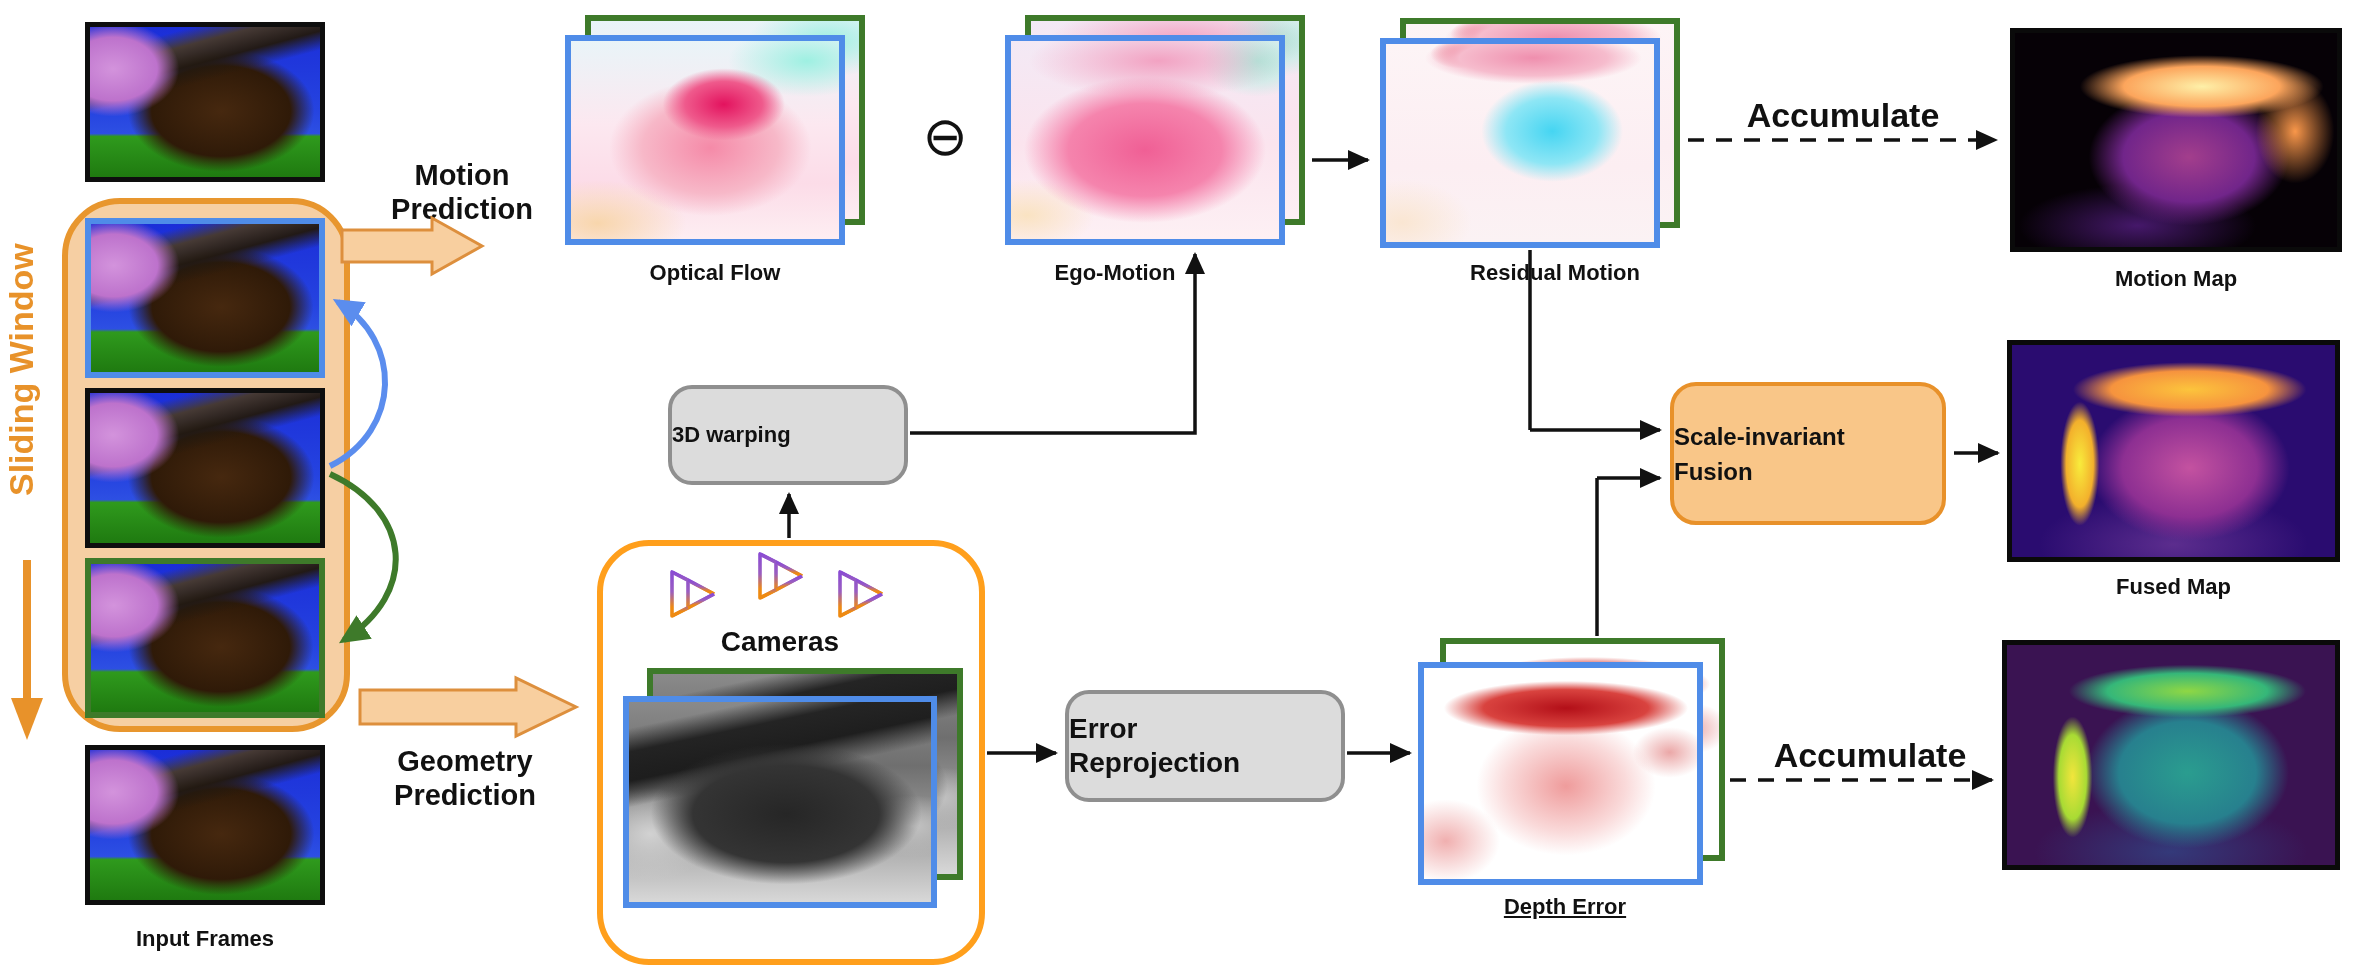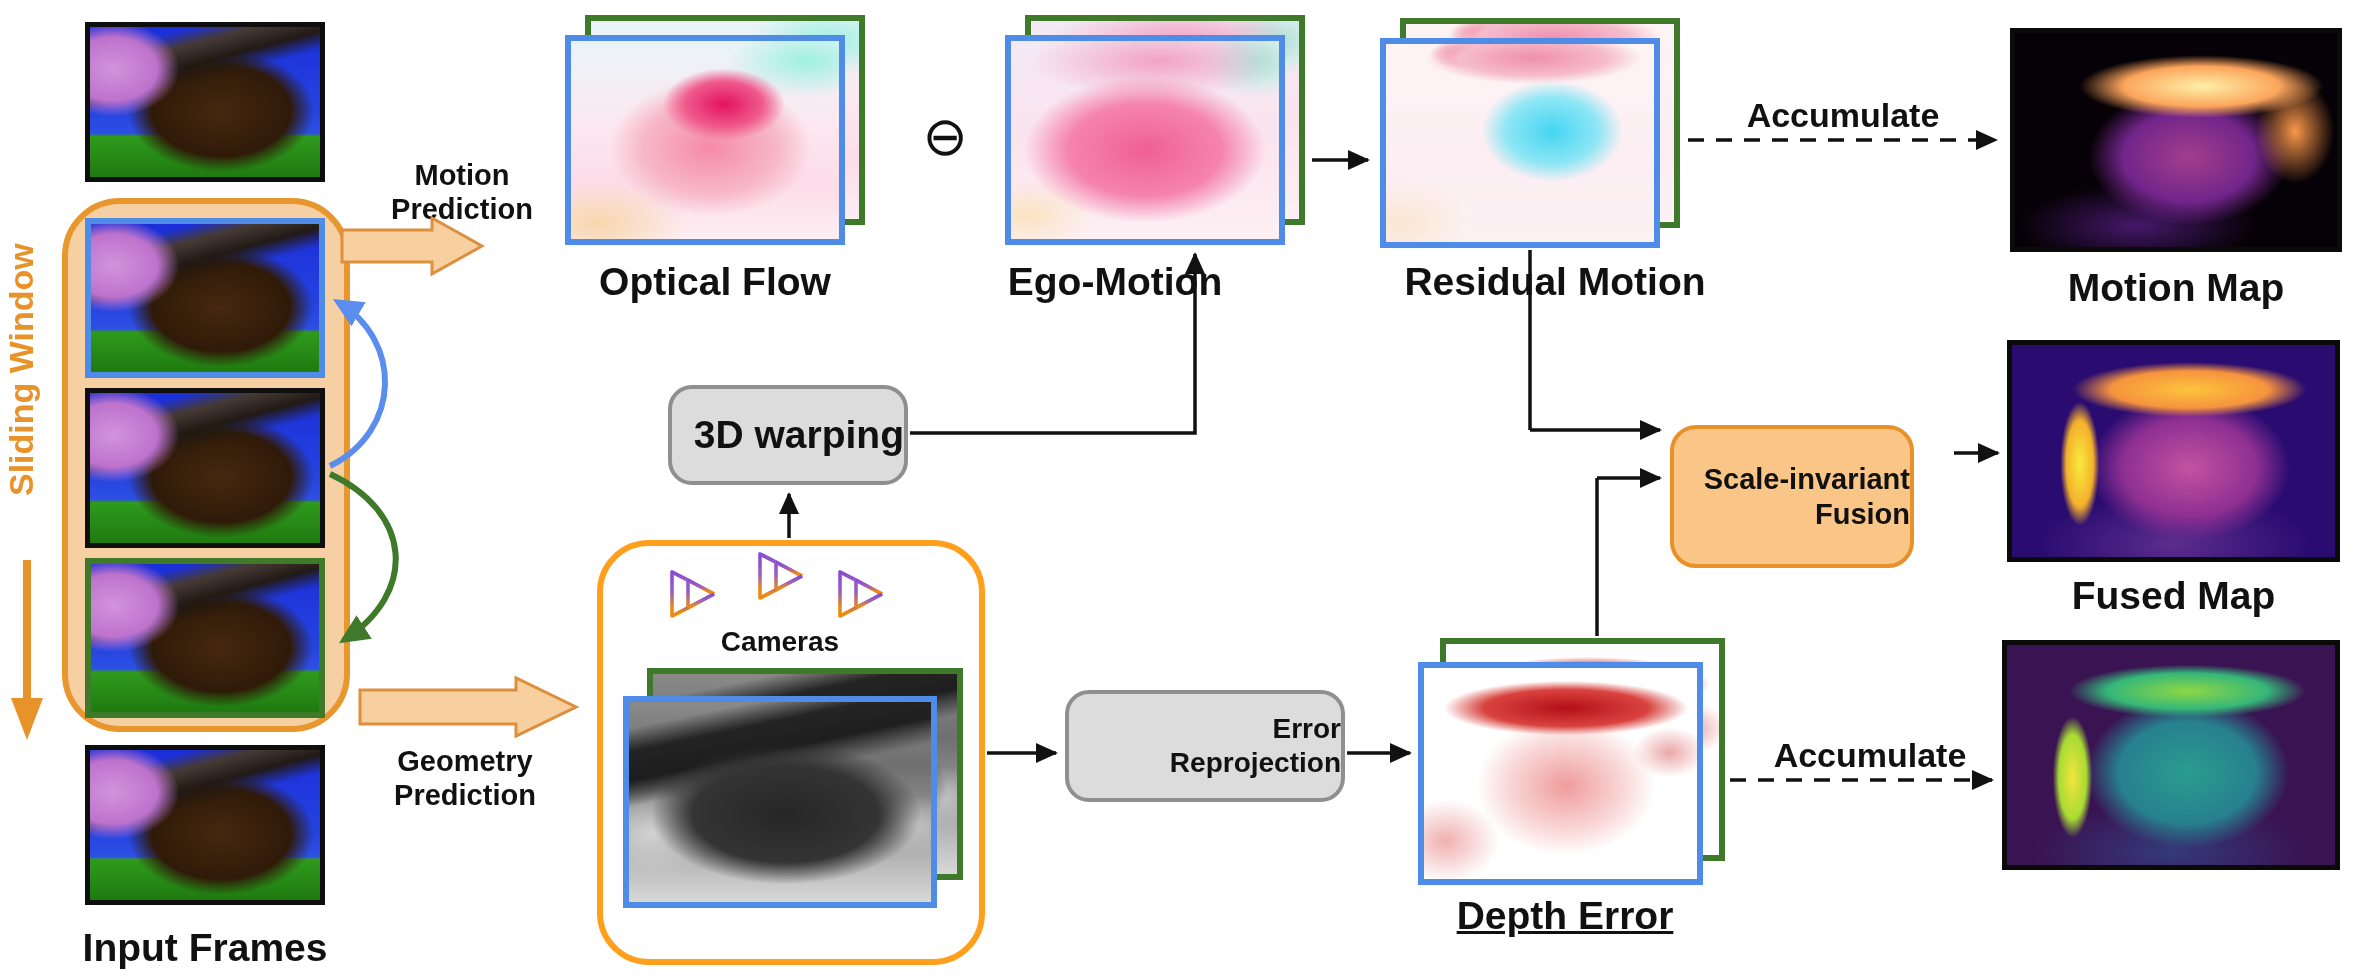--- a/index.html
+++ b/index.html
@@ -1,20 +1,20 @@
 <!DOCTYPE html>
 <html><head>
 <meta charset="utf-8">
 <style>
   html,body{margin:0;padding:0;background:#ffffff;}
   #canvas{position:relative;width:2364px;height:980px;background:#ffffff;overflow:hidden;
           font-family:"Liberation Sans",sans-serif;}
   .lbl{position:absolute;font-weight:bold;color:#111;text-align:center;
        font-family:"Liberation Sans",sans-serif;white-space:nowrap;}
-  .f30{font-size:39px;} .f29{font-size:29px;line-height:34px;} .f26{font-size:34px;}
+  .f30{font-size:22px;} .f29{font-size:29px;line-height:34px;} .f26{font-size:34px;}
   .frame{position:absolute;box-sizing:border-box;}
   .b-black{border:5px solid #0e0e0e;}
   .b-blue{border:6px solid #4f8ce8;}
   .b-green{border:6px solid #3e7a2a;}
   .stackframe{position:absolute;box-sizing:border-box;}
   
   .photo{background:
     radial-gradient(ellipse 40% 44% at 10% 28%, #d393dc 0%, #bd72cc 48%, rgba(189,114,204,0) 72%),
     linear-gradient(165deg, rgba(30,24,18,0) 13%, rgba(72,58,44,0.95) 21%, rgba(34,25,16,0.97) 31%, rgba(34,25,16,0) 40%),
     radial-gradient(ellipse 52% 52% at 57% 56%, #46280f 0%, #2f1a08 58%, rgba(47,26,8,0) 78%),
@@ -66,21 +66,21 @@
     radial-gradient(ellipse 36% 40% at 55% 58%, #c452a0 0%, #8d2f92 58%, rgba(141,47,146,0) 86%),
     radial-gradient(ellipse 52% 30% at 50% 94%, #5c2d8e 0%, rgba(92,45,142,0) 80%),
     #2a0c70;}
   .map-structure{background:
     radial-gradient(ellipse 42% 14% at 55% 21%, #8fd744 0%, #35b779 58%, rgba(53,183,121,0) 86%),
     radial-gradient(ellipse 7% 32% at 20% 60%, #f2e53c 0%, #a8db34 60%, rgba(168,219,52,0) 86%),
     radial-gradient(ellipse 36% 40% at 55% 58%, #2a9d8f 0%, #27808e 58%, rgba(39,128,142,0) 86%),
     radial-gradient(ellipse 52% 28% at 50% 94%, #343a7a 0%, rgba(52,58,122,0) 80%),
     #3a1352;}
   .roundbox{position:absolute;box-sizing:border-box;display:flex;flex-direction:column;
-            align-items:flex-end;justify-content:center;font-weight:bold;color:#111;
+            align-items:flex-start;justify-content:center;font-weight:bold;color:#111;
             text-align:center;font-family:"Liberation Sans",sans-serif;}
   .graybox{background:#dcdcdc;border:4px solid #8f8f8f;border-radius:24px;}
   .fusionbox{background:#f9c688;border:4px solid #e8912a;border-radius:26px;}
   .container-orange{position:absolute;box-sizing:border-box;border:6px solid #e8962e;
                     border-radius:58px;background:#f6cfa3;}
   .container-depth{position:absolute;box-sizing:border-box;border:6px solid #ff9f1c;
                    border-radius:52px;background:#ffffff;}
   .vert-label{position:absolute;writing-mode:vertical-rl;transform:rotate(180deg);
               font-weight:bold;color:#e8922a;font-size:34px;text-align:center;
               font-family:"Liberation Sans",sans-serif;}
@@ -148,21 +148,21 @@
   </div>
 
   <div class="stackframe b-green depth-error" style="left:1440px;top:638px;width:285px;height:223px;"></div>
   <div class="stackframe b-blue depth-error" style="left:1418px;top:662px;width:285px;height:223px;"></div>
   <div class="lbl f30" style="left:1415px;top:894px;width:300px;text-decoration:underline;">Depth Error</div>
 
   <div class="lbl f26" style="left:1740px;top:736px;width:260px;">Accumulate</div>
 
   <div class="frame map-structure" style="left:2002px;top:640px;width:338px;height:230px;border:5px solid #0a0a0a;"></div>
 
-  <div class="roundbox fusionbox" style="left:1670px;top:382px;width:244px;height:143px;font-size:29px;line-height:35px;margin-top:43px;">
+  <div class="roundbox fusionbox" style="left:1670px;top:382px;width:276px;height:143px;font-size:24px;line-height:35px;">
     <div>Scale-invariant</div>
     <div>Fusion</div>
   </div>
 
   <div class="frame map-fused" style="left:2007px;top:340px;width:333px;height:222px;border:5px solid #0a0a0a;"></div>
   <div class="lbl f30" style="left:2007px;top:574px;width:333px;">Fused Map</div>
 
   <svg width="2364" height="980" viewBox="0 0 2364 980">
     <defs>
       <marker id="arrB" markerUnits="userSpaceOnUse" markerWidth="22" markerHeight="20" refX="20" refY="10" orient="auto">

